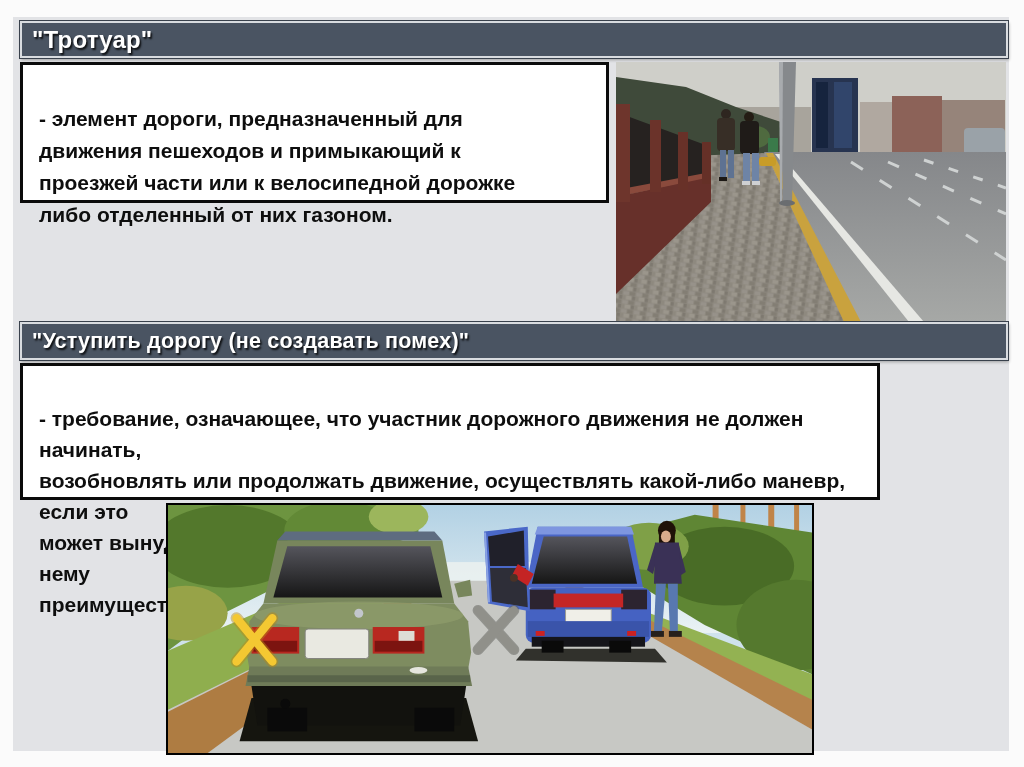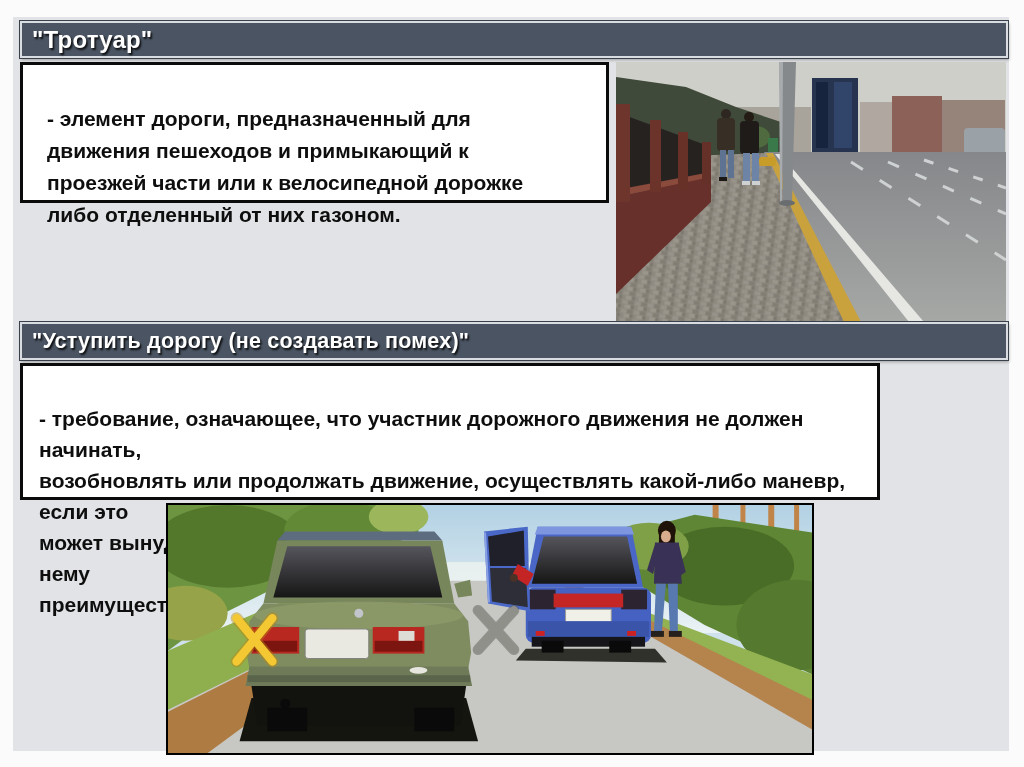--- a/index.html
+++ b/index.html
@@ -15,21 +15,21 @@
     box-shadow:0 0 0 1px #39414c,1px 2px 3px rgba(0,0,0,.3);
     color:#fff;font-weight:bold;display:flex;align-items:center;padding-left:10px;
   }
   .hbar span{text-shadow:1.5px 1.5px 2px rgba(0,0,0,.85);letter-spacing:.2px;}
   #bar1{top:21px;height:37px;font-size:24px;}
   #bar2{top:322px;height:38px;font-size:21.5px;}
   .defbox{
     position:absolute;left:20px;background:#fff;border:3px solid #0b0b0b;
     box-sizing:border-box;color:#0e0e0e;font-weight:bold;white-space:pre-line;
   }
-  #box1{top:62px;width:589px;height:141px;font-size:21px;line-height:32px;padding:6px 24px;}
+  #box1{top:62px;width:589px;height:141px;font-size:21px;line-height:32px;padding:6px 16px;}
   #box2{top:363px;width:860px;height:137px;font-size:21px;line-height:31px;padding:6px 16px;}
   #photo{position:absolute;left:616px;top:62px;width:390px;height:260px;}
   #illus{
     position:absolute;left:166px;top:503px;width:648px;height:252px;
     border:2px solid #000;box-sizing:border-box;background:#cfe2ec;
   }
   svg{display:block;width:100%;height:100%;}
 </style>
 </head>
 <body>

